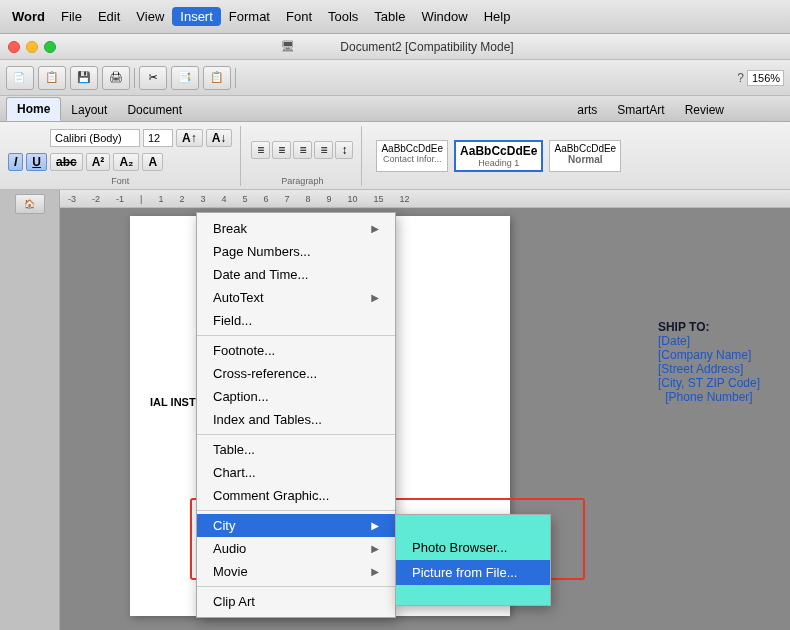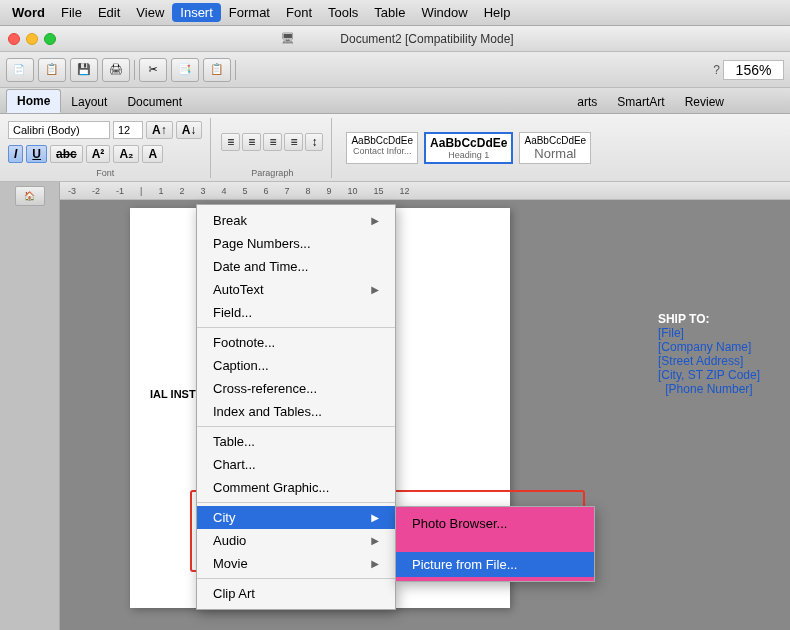--- a/index.html
+++ b/index.html
@@ -10,21 +10,21 @@
       font-family: -apple-system, 'Helvetica Neue', Arial, sans-serif;
       font-size: 13px;
       background: #c0c0c0;
       position: relative;
     }
 
     
     .menu-bar {
       display: flex;
       align-items: center;
-      height: 26px;
+      height: 34px;
       background: linear-gradient(to bottom, #e8e8e8, #d0d0d0);
       border-bottom: 1px solid #aaa;
       padding: 0 4px;
       font-size: 13px;
     }
     .menu-bar-item {
       padding: 2px 8px;
       cursor: default;
       border-radius: 4px;
       font-size: 13px;
@@ -170,41 +170,40 @@
       background: #2a6edd;
       color: white;
     }
     .submenu-container .menu-item.highlighted .arrow {
       color: white;
     }
     .submenu {
       position: absolute;
       left: 198px;
       top: 0px;
-      width: 200px;
-      background: #ec4899;
+      width: 156px;
+      background: #5eead4;
       border: 1px solid #aaa;
       box-shadow: 2px 4px 12px rgba(0,0,0,0.3);
-      padding: 4px 0;
+      padding: 20px 0;
       z-index: 1001;
     }
     .submenu-item {
       padding: 5px 16px;
       font-size: 13px;
       cursor: default;
       white-space: nowrap;
     }
     .submenu-item:hover, .submenu-item.active {
       background: #2a6edd;
       color: white;
     }
     .submenu-item.active {
       background: #2a6edd;
       color: white;
-      margin-top: 16px;
     }
 
     
     .highlight-box {
       position: absolute;
       border: 2px solid #e8352a;
       border-radius: 3px;
       pointer-events: none;
       z-index: 999;
     }
@@ -223,22 +222,23 @@
       min-width: 70px;
       text-align: center;
     }
     .style-preview.selected {
       border: 2px solid #2a6edd;
     }
     .font-name-box {
       border: 1px solid #bbb;
       background: white;
       padding: 2px 4px;
-      width: 102px;
+      width: 90px;
       font-size: 12px;
+      margin-left: 42px;
     }
     .font-size-box {
       border: 1px solid #bbb;
       background: white;
       padding: 2px 4px;
       width: 30px;
       font-size: 12px;
     }
 
     
@@ -274,22 +274,22 @@
     .ribbon-section-content {
       flex: 1;
       display: flex;
       align-items: center;
       gap: 3px;
     }
     .zoom-box {
       border: 1px solid #bbb;
       background: white;
       padding: 1px 4px;
-      width: 61px;
-      font-size: 14px;
+      width: 37px;
+      font-size: 11px;
       text-align: center;
     }
   </style>
 </head>
 <body>
 
 <div class="menu-bar">
   <span class="menu-bar-item menu-bar-app">Word</span>
   <span class="menu-bar-item">File</span>
   <span class="menu-bar-item">Edit</span>
@@ -380,21 +380,21 @@
         <div class="style-preview">
           <div style="font-size:10px;">AaBbCcDdEe</div>
           <div style="font-size:9px; color:#666;">Contact Infor...</div>
         </div>
         <div class="style-preview selected">
           <div style="font-size:12px; font-weight:bold;">AaBbCcDdEe</div>
           <div style="font-size:9px; color:#666;">Heading 1</div>
         </div>
         <div class="style-preview">
           <div style="font-size:10px;">AaBbCcDdEe</div>
-          <div style="font-size:13px; color:#666;">Normal</div>
+          <div style="font-size:10px; color:#666;font-weight:bold;">Normal</div>
         </div>
       </div>
     </div>
   </div>
 
   <div style="flex:1; display:flex; position:relative; background:#888; overflow:hidden;">
 
     <div class="left-panel" style="background:#c0c0c0; border-right:1px solid #aaa;">
 
       <div style="padding:4px; display:flex; flex-direction:column; gap:3px; align-items:center;">
@@ -424,22 +424,22 @@
     </div>
 
     <div style="position:absolute; top:18px; left:120px; width:400px; bottom:0; overflow:hidden;">
       <div style="background:white; width:380px; min-height:400px; margin:8px auto; padding:20px; box-shadow:2px 2px 8px rgba(0,0,0,0.3);">
 
         <div style="font-size:11px; font-weight:bold; margin-top:160px;">IAL INSTRUCTIONS:</div>
       </div>
     </div>
 
     <div style="position:absolute; right:30px; top:130px; font-size:12px;">
-      <div style="font-weight:bold; color:#ffffff;">SHIP TO:</div>
-      <div style="color:#1a56cc;">[File]</div>
+      <div style="font-weight:bold; color:#0f172a;">SHIP TO:</div>
+      <div style="color:#1a56cc;">[Date]</div>
       <div style="color:#1a56cc;">[Company Name]</div>
       <div style="color:#1a56cc;">[Street Address]</div>
       <div style="color:#1a56cc;">[City, ST ZIP Code]</div>
       <div style="color:#1a56cc;text-align:center;">[Phone Number]</div>
     </div>
 
     <div class="dropdown-menu">
       <div class="menu-item">
         <span>Break</span>
         <span class="arrow">▶</span>
@@ -455,24 +455,24 @@
         <span class="arrow">▶</span>
       </div>
       <div class="menu-item">
         <span>Field...</span>
       </div>
       <div class="menu-separator"></div>
       <div class="menu-item">
         <span>Footnote...</span>
       </div>
       <div class="menu-item">
+        <span>Cross-reference...</span>
+      </div>
+      <div class="menu-item">
         <span>Caption...</span>
-      </div>
-      <div class="menu-item">
-        <span>Cross-reference...</span>
       </div>
       <div class="menu-item">
         <span>Index and Tables...</span>
       </div>
       <div class="menu-separator"></div>
       <div class="menu-item">
         <span>Table...</span>
       </div>
       <div class="menu-item">
         <span>Chart...</span>

